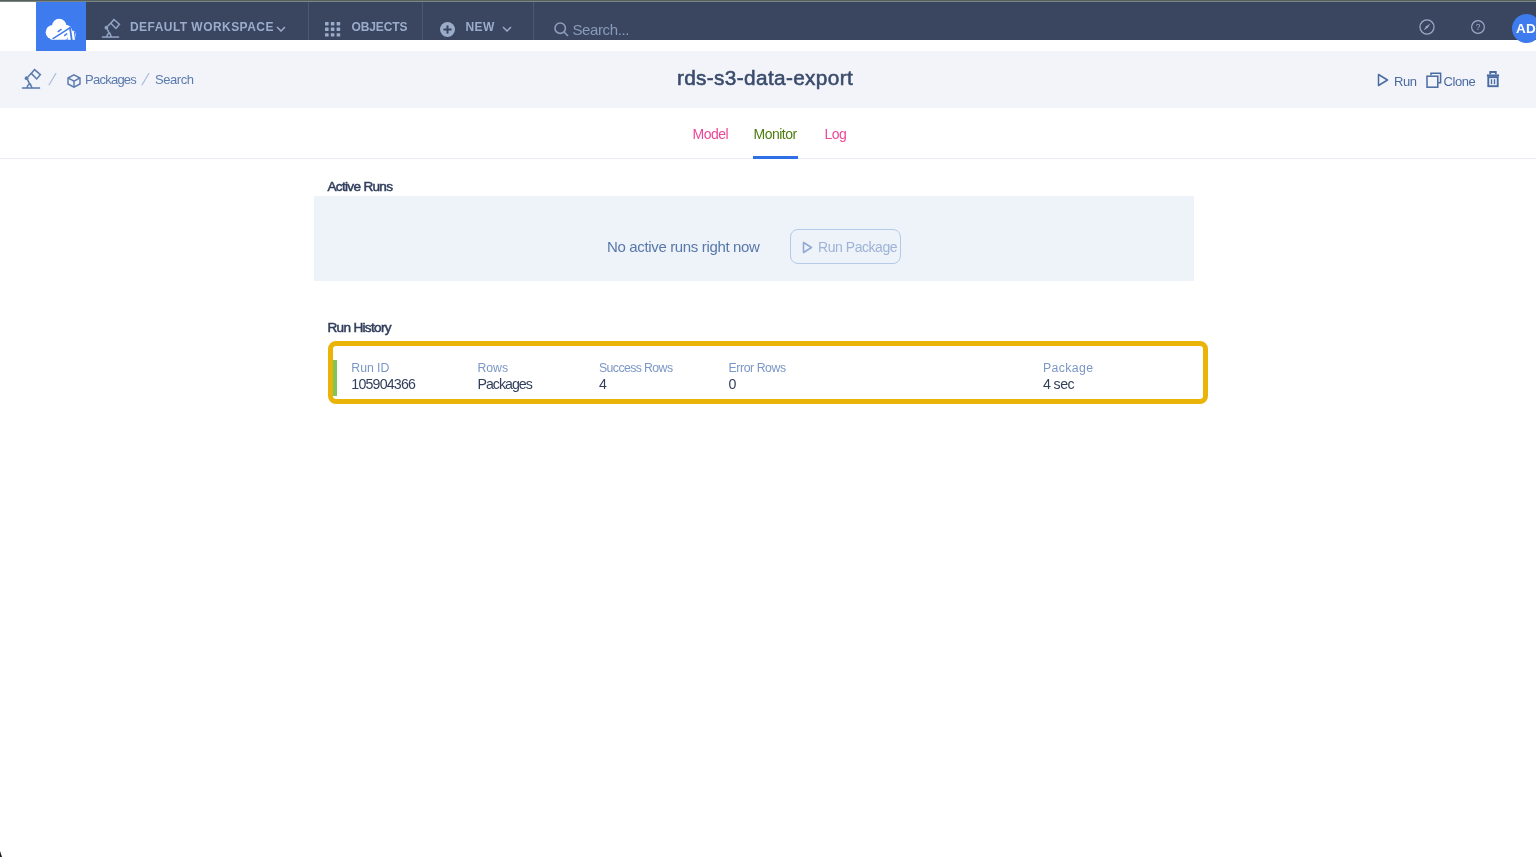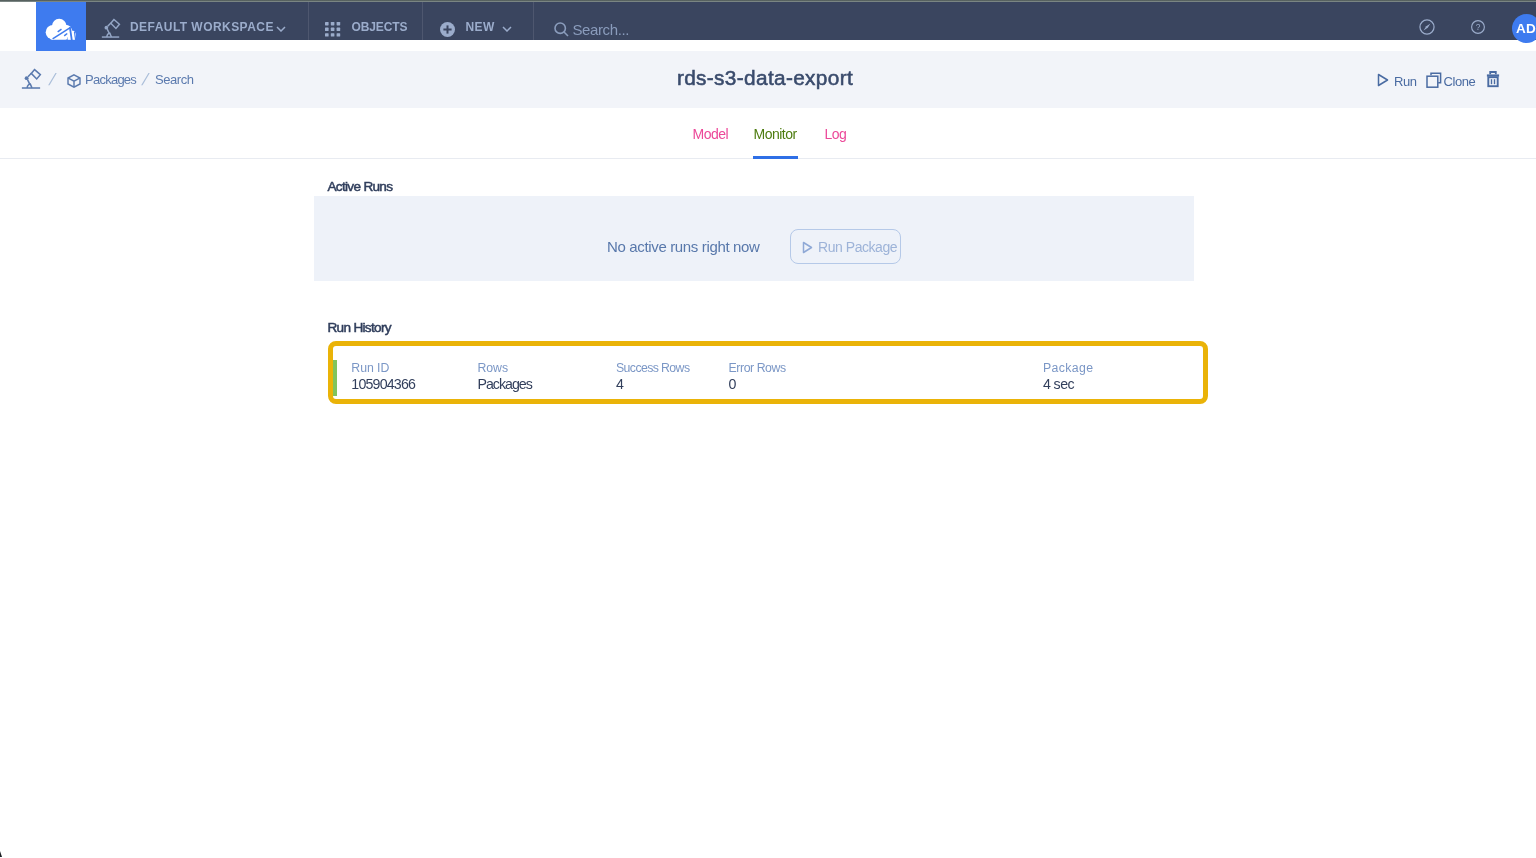--- a/index.html
+++ b/index.html
@@ -174,21 +174,21 @@
 <div id="histbox">
   <div id="greenbar"></div>
   <div class="cell" style="left:18.3px;top:15px">
       <span class="clabel">Run ID</span>
       <span class="cvalue" style="letter-spacing:-0.8px">105904366</span>
     </div>
   <div class="cell" style="left:144.5px;top:15px">
       <span class="clabel">Rows</span>
       <span class="cvalue" style="letter-spacing:-1px">Packages</span>
     </div>
-  <div class="cell" style="left:283px;top:15px">
+  <div class="cell" style="left:266px;top:15px">
       <span class="clabel" style="letter-spacing:-0.6px">Success Rows</span>
       <span class="cvalue">4</span>
     </div>
   <div class="cell" style="left:395.6px;top:15px">
       <span class="clabel" style="letter-spacing:-0.45px">Error Rows</span>
       <span class="cvalue">0</span>
     </div>
   <div class="cell" style="left:709.9px;top:15px">
       <span class="clabel" style="letter-spacing:0.4px">Package</span>
       <span class="cvalue">4 sec</span>

